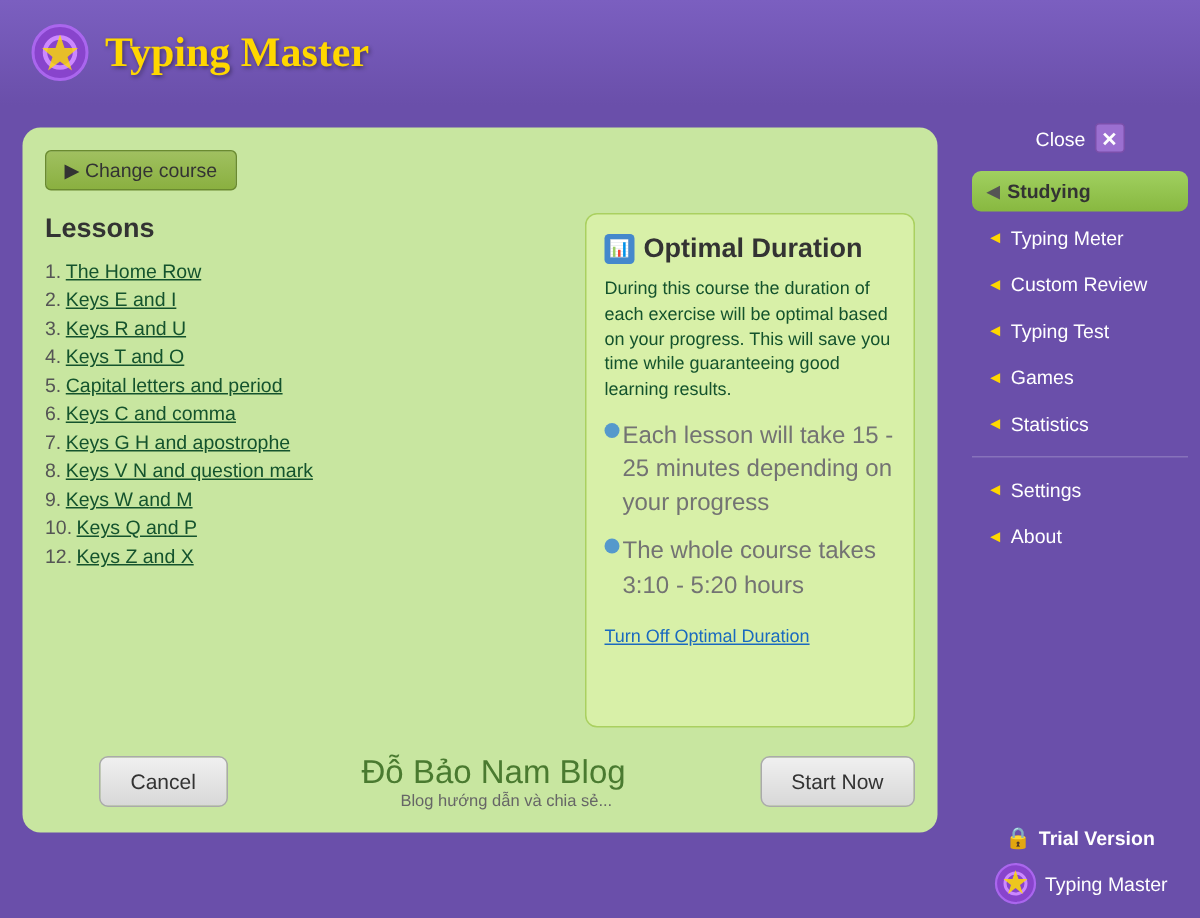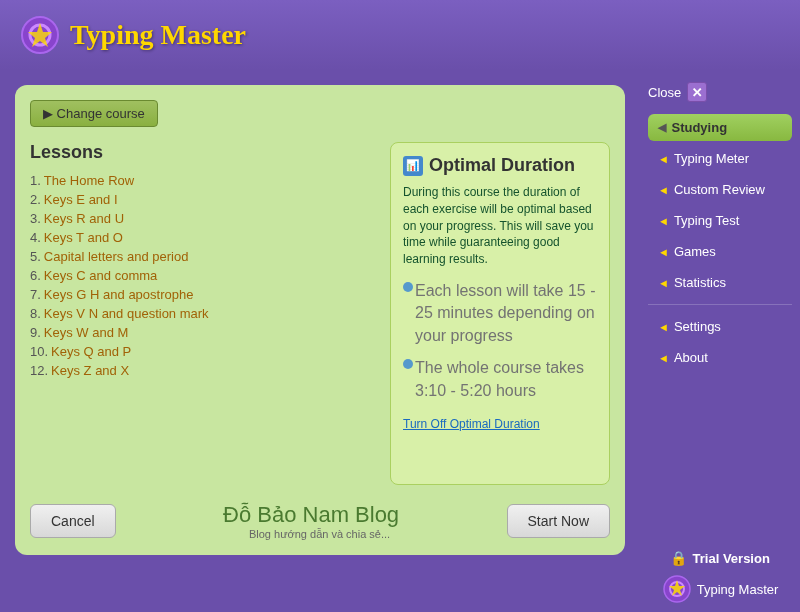--- a/index.html
+++ b/index.html
@@ -112,21 +112,22 @@
       margin-bottom: 4px;
       font-size: 13px;
     }
 
     .lesson-number {
       color: #555;
       margin-right: 3px;
     }
 
     .lesson-link {
-      color: #a16207;
+      color: #14532d;
+      text-decoration: underline;
       cursor: pointer;
     }
 
     
     .duration-box {
       width: 220px;
       background: #d8f0a8;
       border: 1px solid #aad060;
       border-radius: 8px;
       padding: 12px;
@@ -196,20 +197,21 @@
       margin-top: 15px;
     }
 
     
     .course-footer {
       display: flex;
       align-items: center;
       justify-content: flex-end;
       margin-top: 12px;
       padding-top: 5px;
+      margin-left: 36px;
     }
 
     .cancel-btn {
       background: linear-gradient(180deg, #f0f0f0 0%, #d8d8d8 100%);
       border: 1px solid #aaa;
       border-radius: 6px;
       padding: 8px 20px;
       cursor: pointer;
       font-size: 14px;
       color: #333;
@@ -251,21 +253,21 @@
       width: 160px;
       background: #6a4faa;
       padding: 8px;
       display: flex;
       flex-direction: column;
       gap: 4px;
     }
 
     .close-bar {
       display: flex;
-      justify-content: flex-start;
+      justify-content: center;
       align-items: center;
       padding: 4px 0 8px 0;
       gap: 6px;
     }
 
     .close-label {
       color: white;
       font-size: 13px;
     }
 

